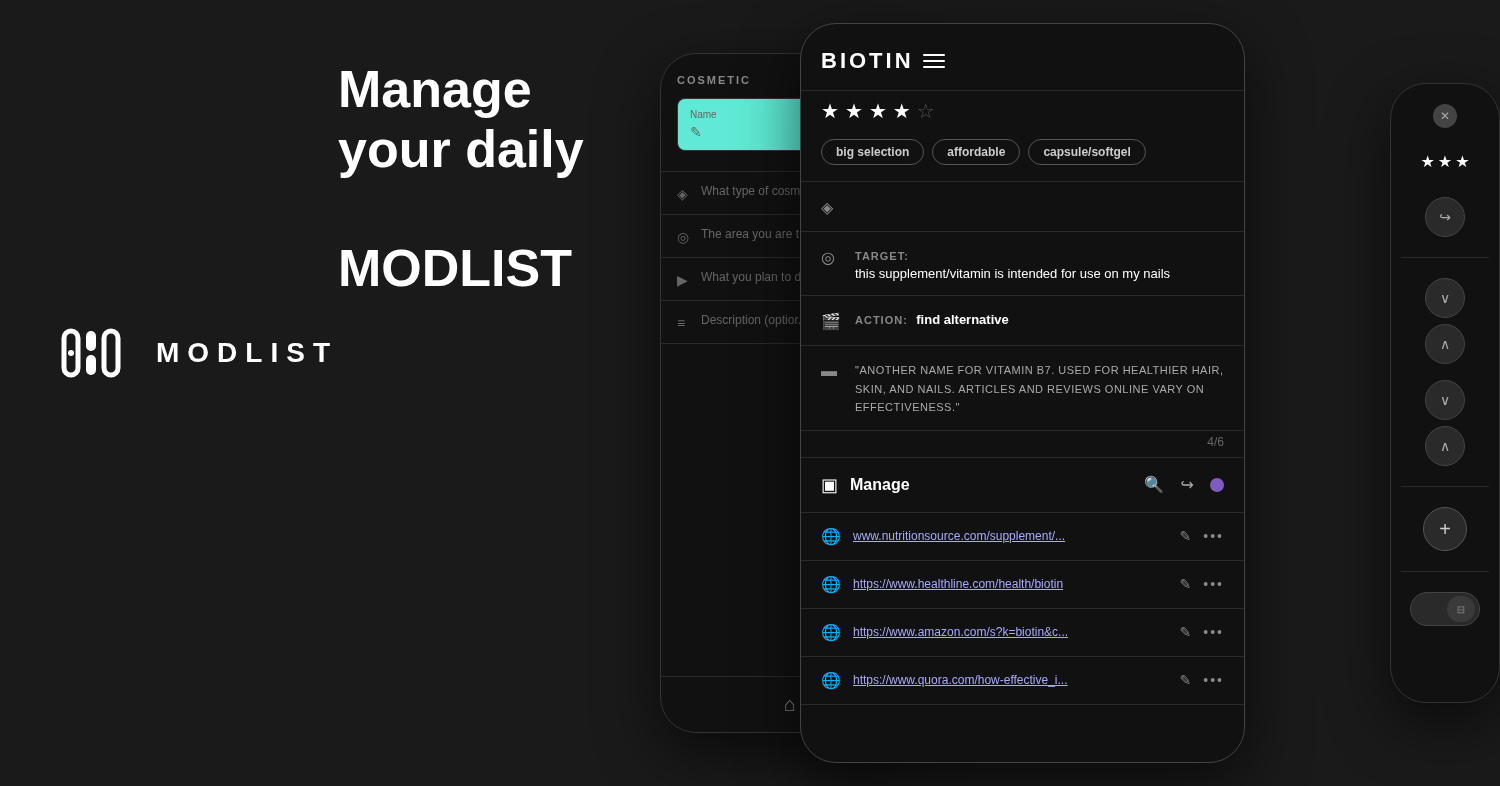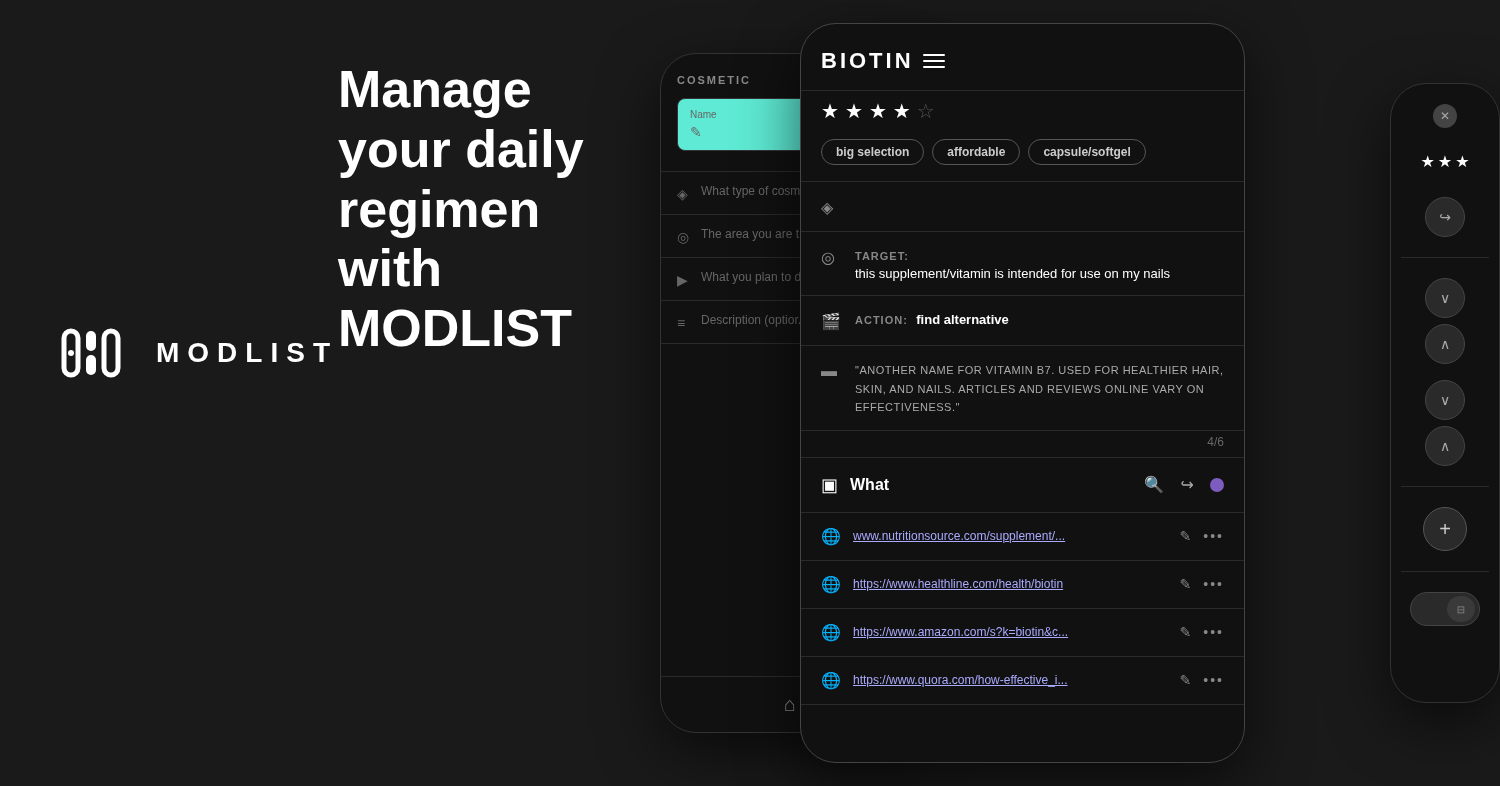--- a/index.html
+++ b/index.html
@@ -489,21 +489,21 @@
       <rect x="26" y="32" width="10" height="20" rx="5" fill="white"></rect>
 
       <rect x="44" y="8" width="14" height="44" rx="7" fill="none" stroke="white" stroke-width="5"></rect>
 
       <circle cx="11" cy="30" r="3" fill="white"></circle>
     </svg>
     <span class="logo-text">MODLIST</span>
   </div>
   <div class="headline">
     <span>Manage your daily</span><br>
-    <span>regimen with</span><br>
+    <br>
     <span class="brand">MODLIST</span>
   </div>
 </div>
 
 <div class="right-section">
 
   <div class="phone phone-left">
     <div class="phone-left-content">
       <div class="phone-left-header">
         <div class="cosmetic-label">COSMETIC</div>
@@ -590,21 +590,21 @@
             <span class="quote-text">"ANOTHER NAME FOR VITAMIN B7. USED FOR HEALTHIER HAIR, SKIN, AND NAILS. ARTICLES AND REVIEWS ONLINE VARY ON EFFECTIVENESS."</span>
           </div>
         </div>
 
       </div>
 
       <div class="page-count">4/6</div>
 
       <div class="links-header">
         <span class="folder-icon-lg">▣</span>
-        <span class="links-title">What</span>
+        <span class="links-title">Manage</span>
         <div class="links-actions">
           <span class="link-action-icon">🔍</span>
           <span class="link-action-icon">↪</span>
           <div class="purple-dot"></div>
         </div>
       </div>
 
       <div class="link-row">
         <span class="globe-icon">🌐</span>
         <span class="link-url">www.nutritionsource.com/supplement/...</span>

